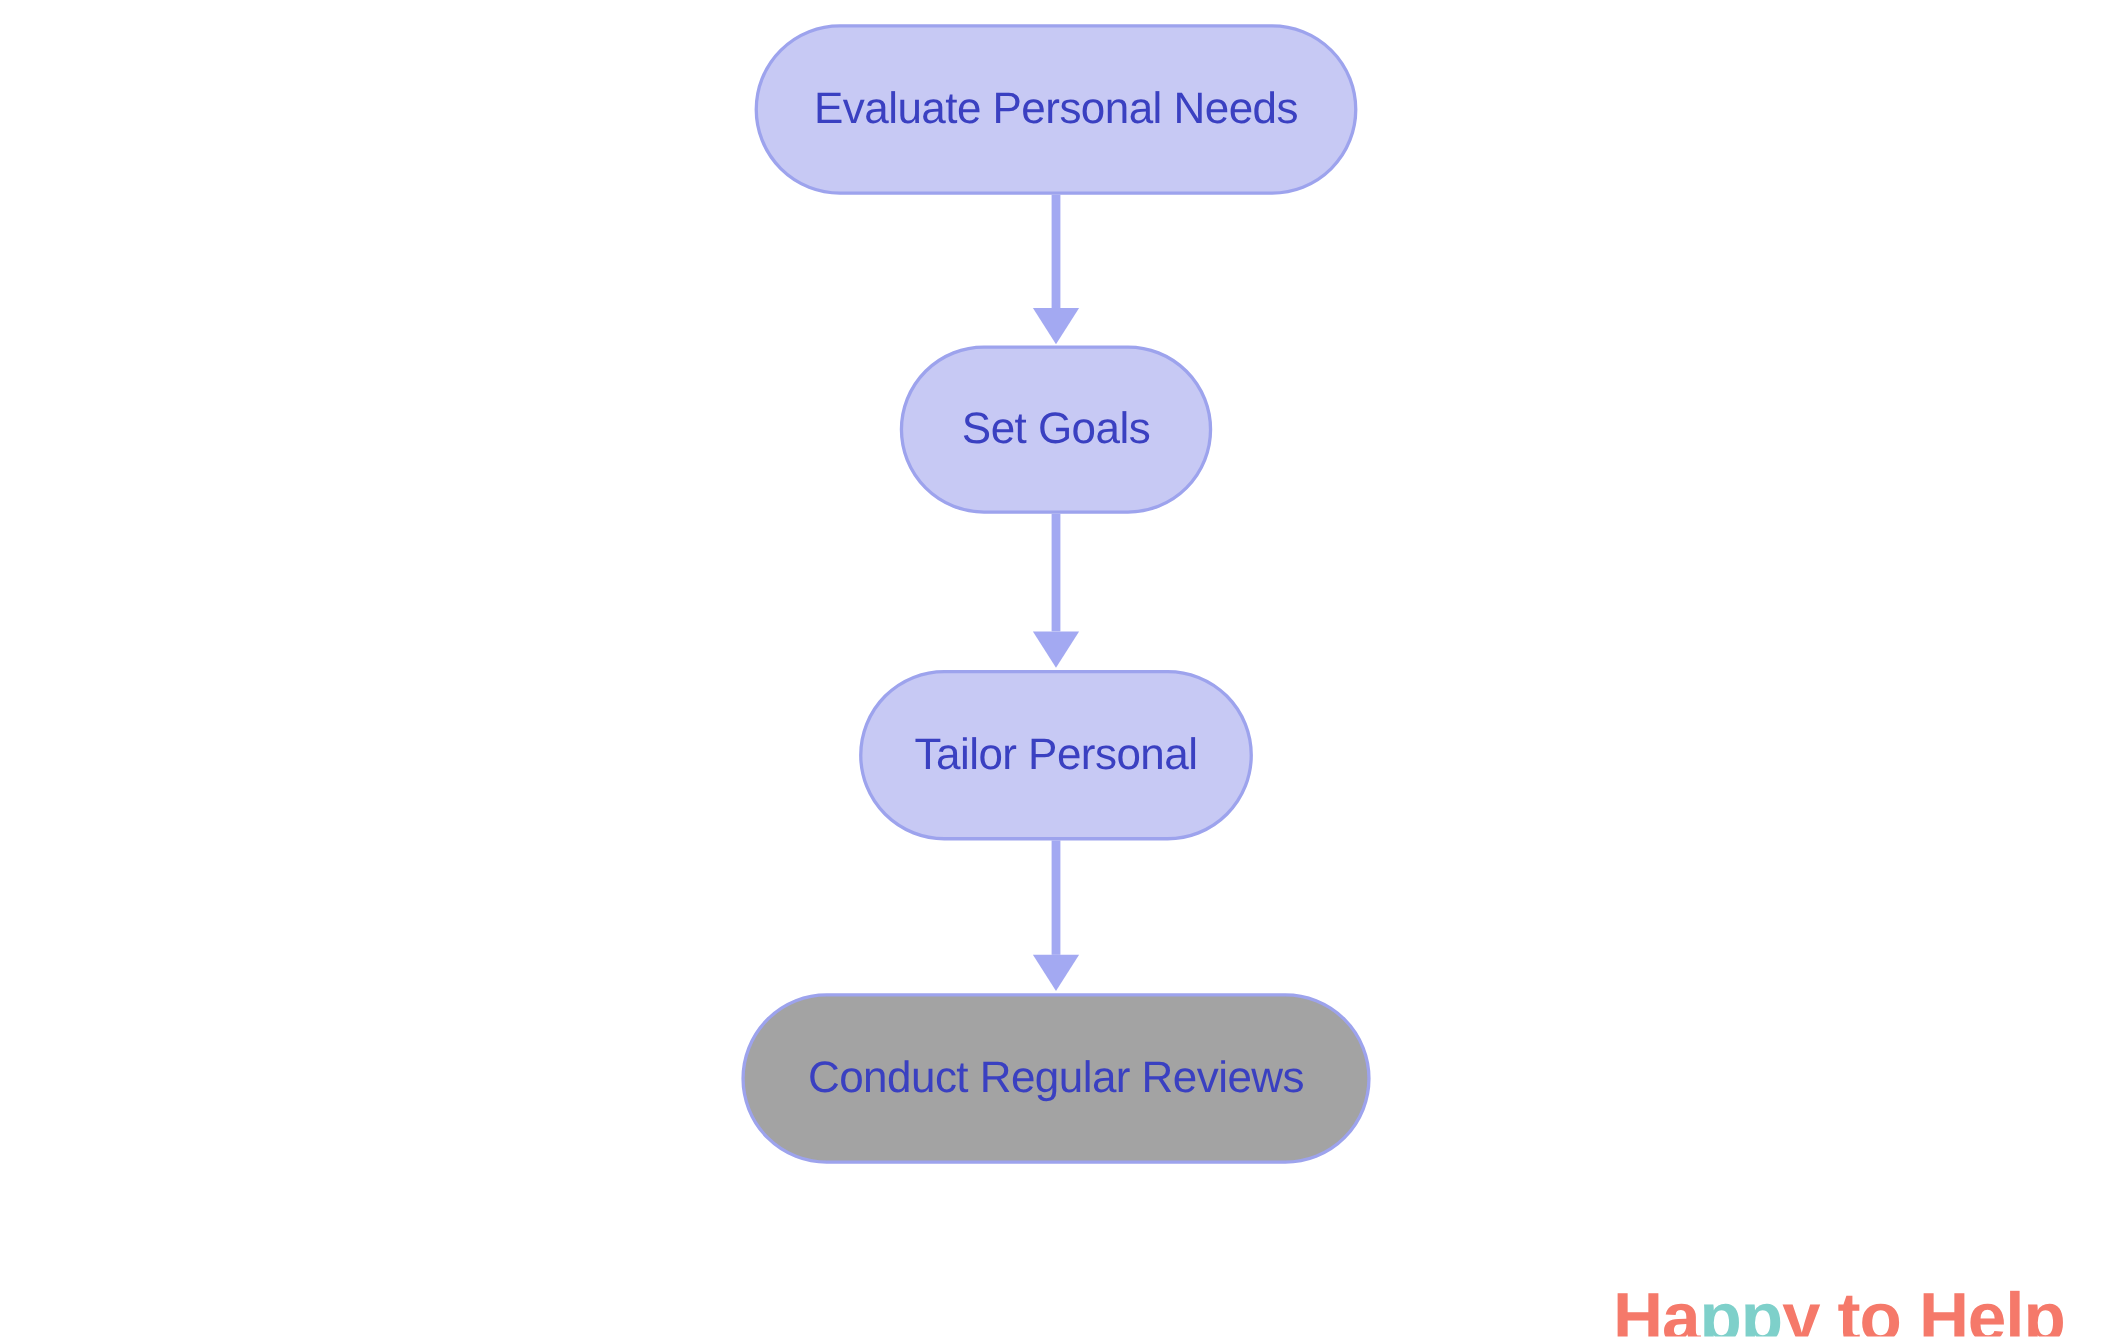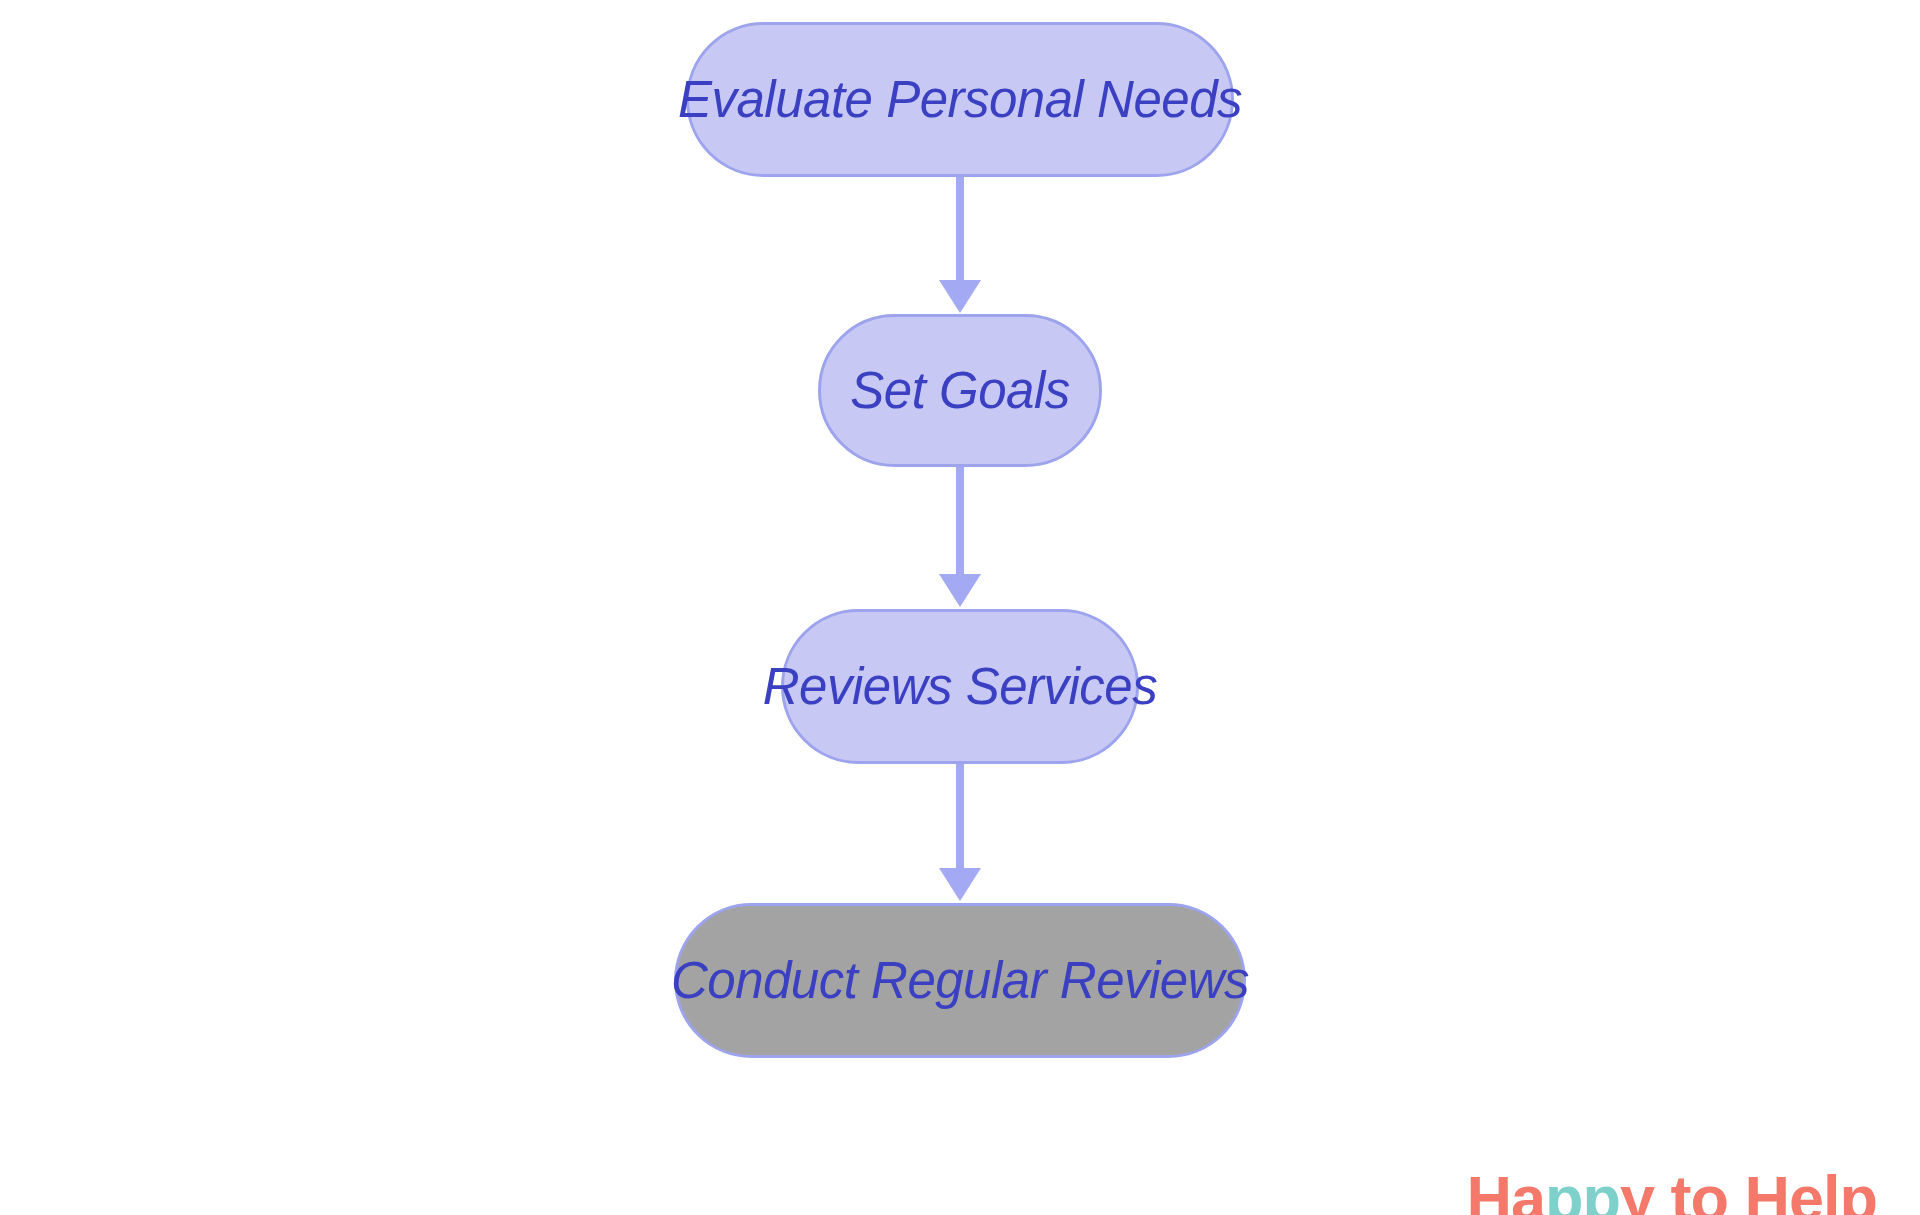--- a/index.html
+++ b/index.html
@@ -22,24 +22,23 @@
   .node {
     position: absolute;
     left: 50%;
     transform: translateX(-50%);
     box-sizing: border-box;
     border: 3px solid;
     border-radius: 999px;
     display: flex;
     align-items: center;
     justify-content: center;
-    font-size: 51px;
+    font-size: 40px;
     letter-spacing: -0.5px;
     white-space: nowrap;
-    font-style: italic;
   }
   .node-1 { top: 22px;  width: 548px; height: 155px; }
   .node-2 { top: 314px; width: 284px; height: 153px; }
   .node-3 { top: 609px; width: 358px; height: 155px; }
   .node-4 { top: 903px; width: 572px; height: 155px; }
 
   
   .arrow {
     position: absolute;
     left: 50%;
@@ -100,21 +99,21 @@
   <div class="node node-2" style="background-color: rgb(199, 201, 244); border-color: rgb(157, 163, 237); color: rgb(58, 64, 193);">
     <span>Set Goals</span>
   </div>
 
   <div class="arrow arrow-2">
     <div class="shaft" style="background-color: rgb(163, 169, 242);"></div>
     <div class="head" style="border-top-color: rgb(163, 169, 242);"></div>
   </div>
 
   <div class="node node-3" style="background-color: rgb(199, 201, 244); border-color: rgb(157, 163, 237); color: rgb(58, 64, 193);">
-    <span>Reviews Services</span>
+    <span>Tailor Personal</span>
   </div>
 
   <div class="arrow arrow-3">
     <div class="shaft" style="background-color: rgb(163, 169, 242);"></div>
     <div class="head" style="border-top-color: rgb(163, 169, 242);"></div>
   </div>
 
   <div class="node node-4" style="background-color: #a3a3a3; border-color: rgb(157, 163, 237); color: rgb(58, 64, 193);">
     <span>Conduct Regular Reviews</span>
   </div>

